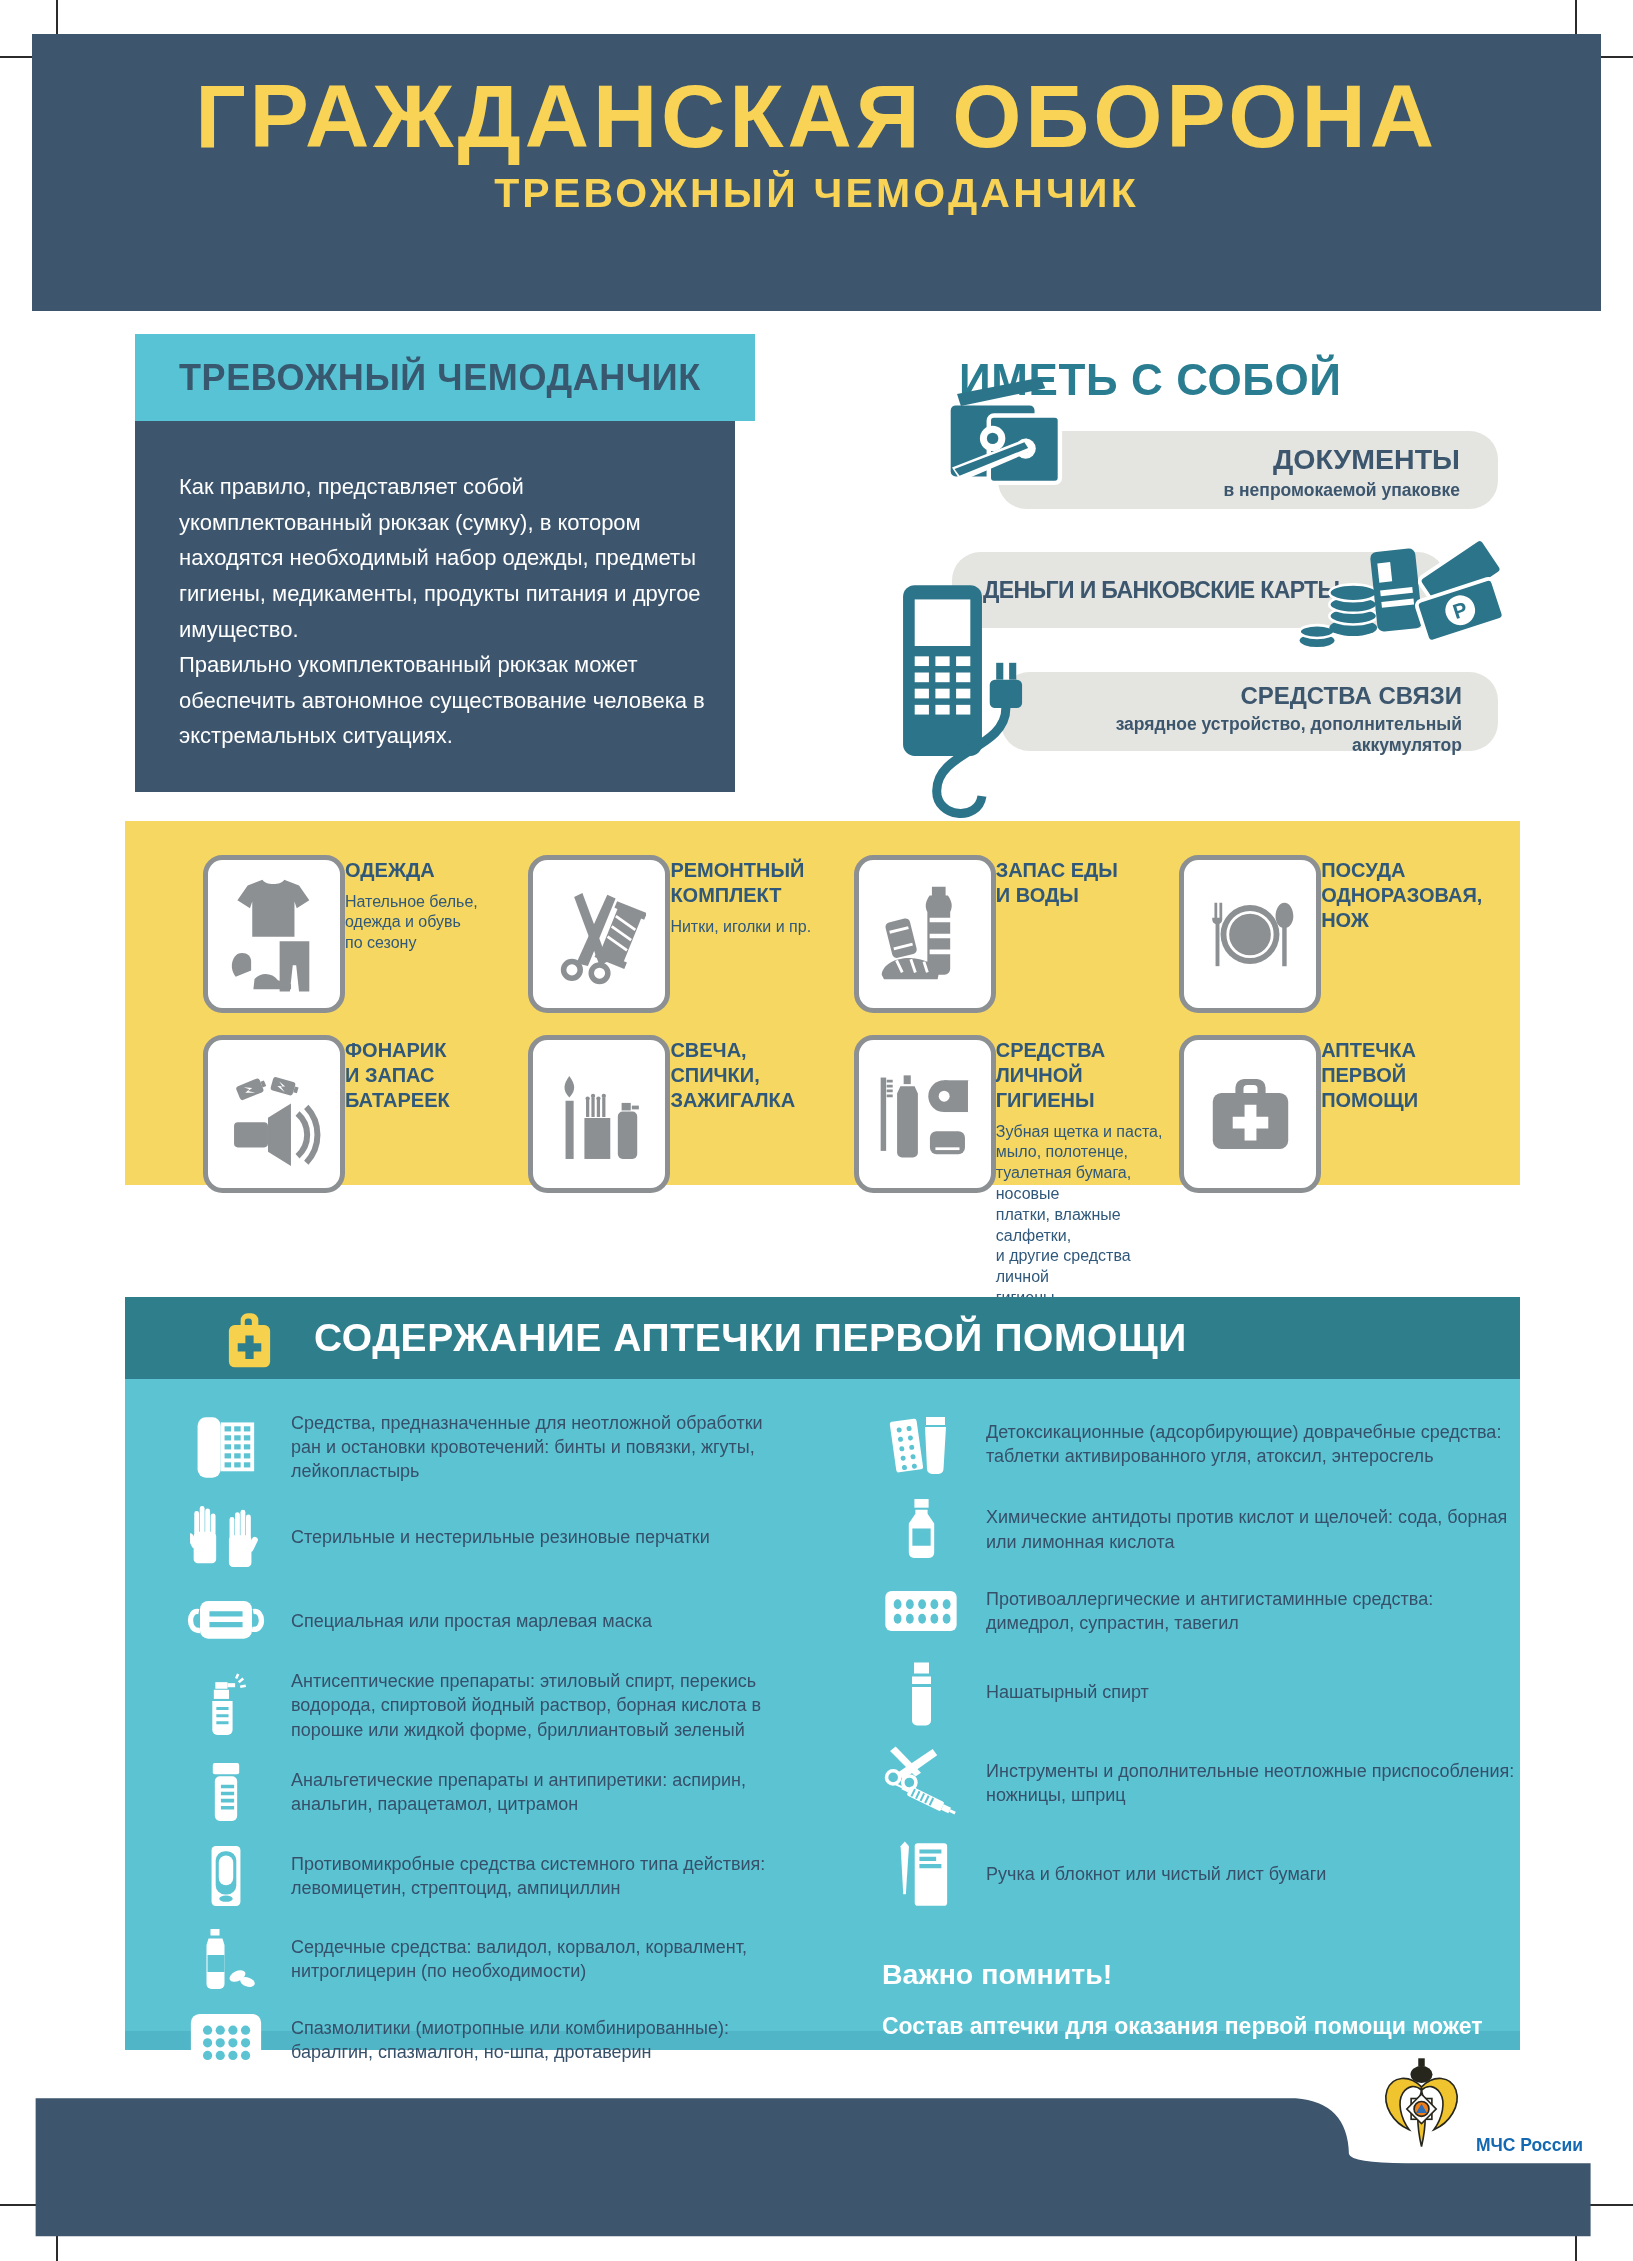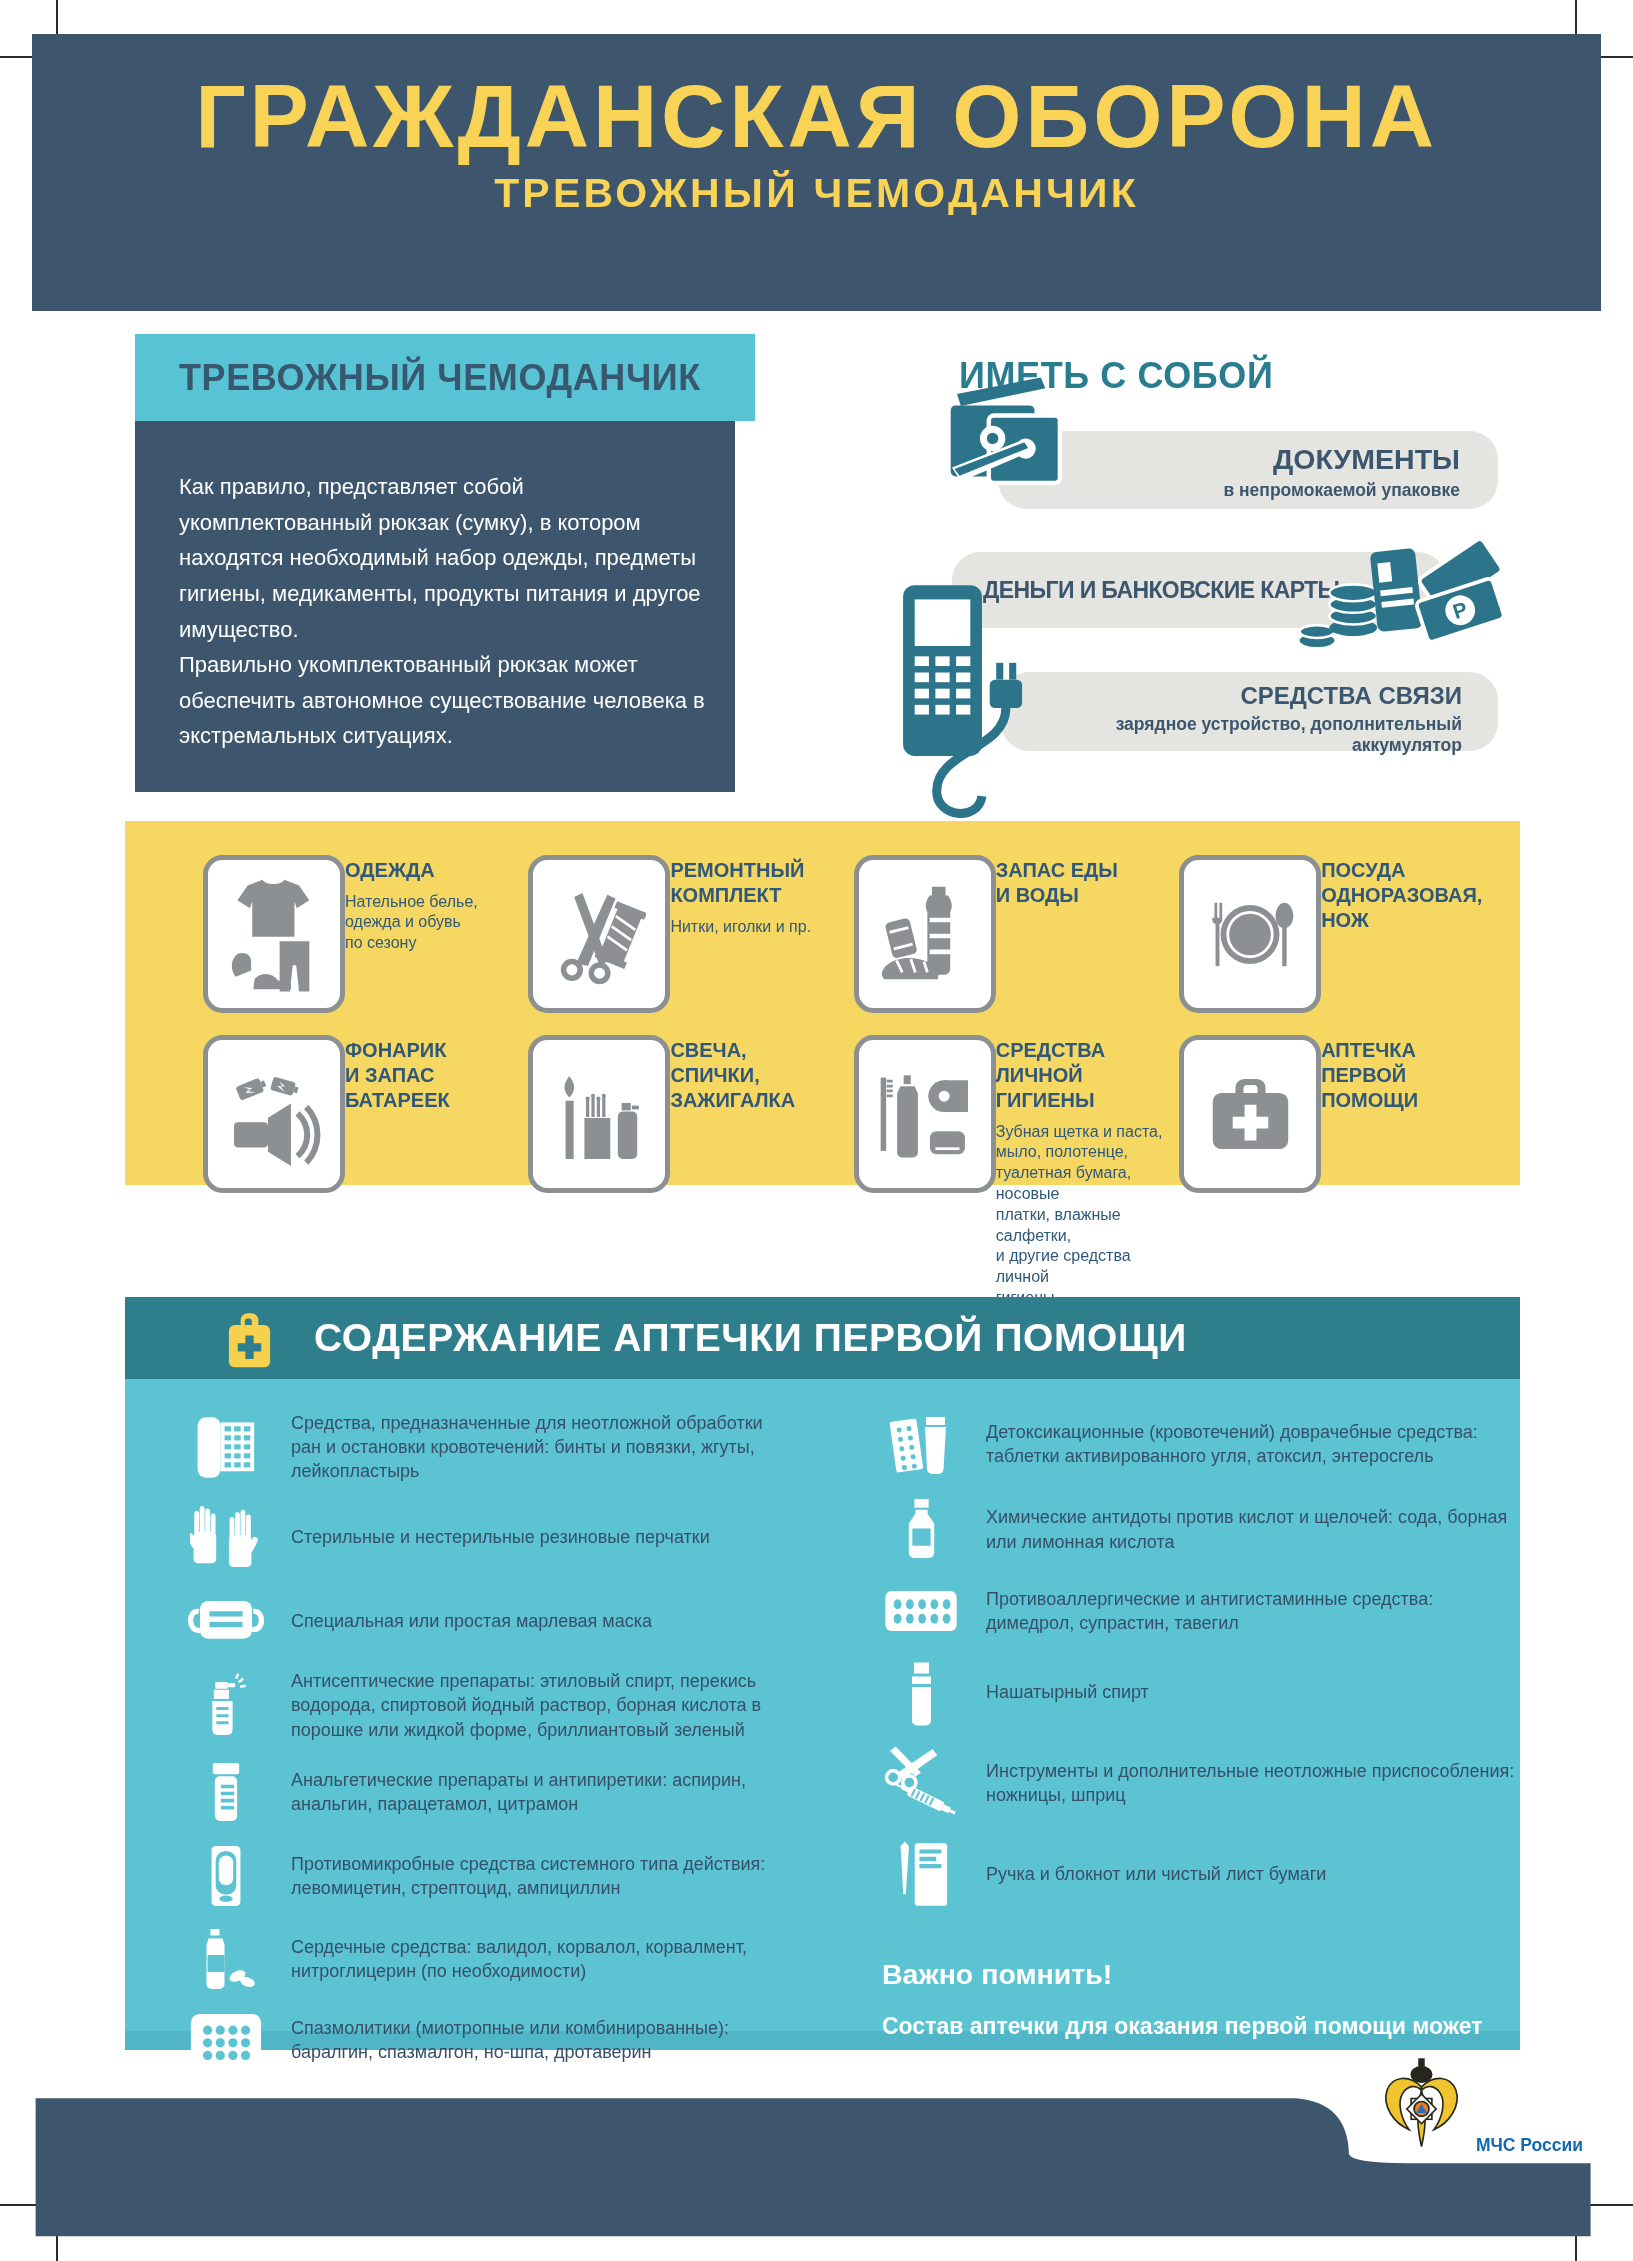--- a/index.html
+++ b/index.html
@@ -17,21 +17,21 @@
 
   
   .intro-band{position:absolute;left:135px;top:334px;width:620px;height:87px;
               background:var(--teal-band);display:flex;align-items:center;}
   .intro-band span{padding-left:44px;font-size:36px;font-weight:bold;color:#37586f;letter-spacing:0.6px;}
   .intro-body{position:absolute;left:135px;top:421px;width:600px;height:371px;background:var(--slate);}
   .intro-body p{margin:0;padding:48px 28.5px 0 44px;font-size:22px;color:#fff;
                 line-height:1.62;white-space:pre-line;}
 
   
-  .carry-heading{position:absolute;left:959px;top:355px;font-size:36px;font-weight:bold;
+  .carry-heading{position:absolute;left:959px;top:355px;font-size:44px;font-weight:bold;
                  color:var(--teal-head);letter-spacing:0.6px;}
   .pill{position:absolute;background:var(--pill);border-radius:28.5px;}
   .pill .pill-icon{position:absolute;color:var(--pill-icon);}
   .pill-title{font-weight:bold;color:#3c566e;}
   .pill-sub{font-weight:bold;color:#3c566e;}
   .pill0{left:998px;top:431px;width:500px;height:78px;text-align:right;}
   .pill0 .pill-title{display:block;padding:12px 38px 0 0;font-size:28.5px;}
   .pill0 .pill-sub{display:block;padding:3.9px 38px 0 0;font-size:17.5px;}
   .pill0 .pill-icon{left:-60px;top:-63px;width:127px;height:137px;}
   .pill1{left:952px;top:552px;width:494px;height:76px;}
@@ -504,21 +504,21 @@
                     <circle cx="27" cy="93" r="5"></circle>
                     <circle cx="47" cy="93" r="5"></circle>
                     <circle cx="27" cy="112" r="5"></circle>
                     <circle cx="47" cy="112" r="5"></circle>
                   </g>
                 </g>
                 <rect x="76" y="12" width="38" height="16"></rect>
                 <path d="M74 32 h42 l-5 84 a10 10 0 0 1 -10 10 h-13 a10 10 0 0 1 -10 -10 z"></path>
               </svg>
             </span>
-    <span class="aid-text">Детоксикационные (кровотечений) доврачебные средства: таблетки активированного угля, атоксил, энтеросгель</span>
+    <span class="aid-text">Детоксикационные (адсорбирующие) доврачебные средства: таблетки активированного угля, атоксил, энтеросгель</span>
   </div>
           <div class="aid-item">
     <span class="aid-ic">
               <svg width="49" height="67" viewBox="0 0 96 132" fill="currentColor">
                 <rect x="34" y="6" width="28" height="17"></rect>
                 <path d="M36 27 h24 v8 l13 19 v58 a10 10 0 0 1 -10 10 H33 a10 10 0 0 1 -10 -10 V54 l13 -19 z"></path>
                 <rect x="30" y="64" width="36" height="34" fill="var(--aid-body)"></rect>
               </svg>
             </span>
     <span class="aid-text">Химические антидоты против кислот и щелочей: сода, борная или лимонная кислота</span>

